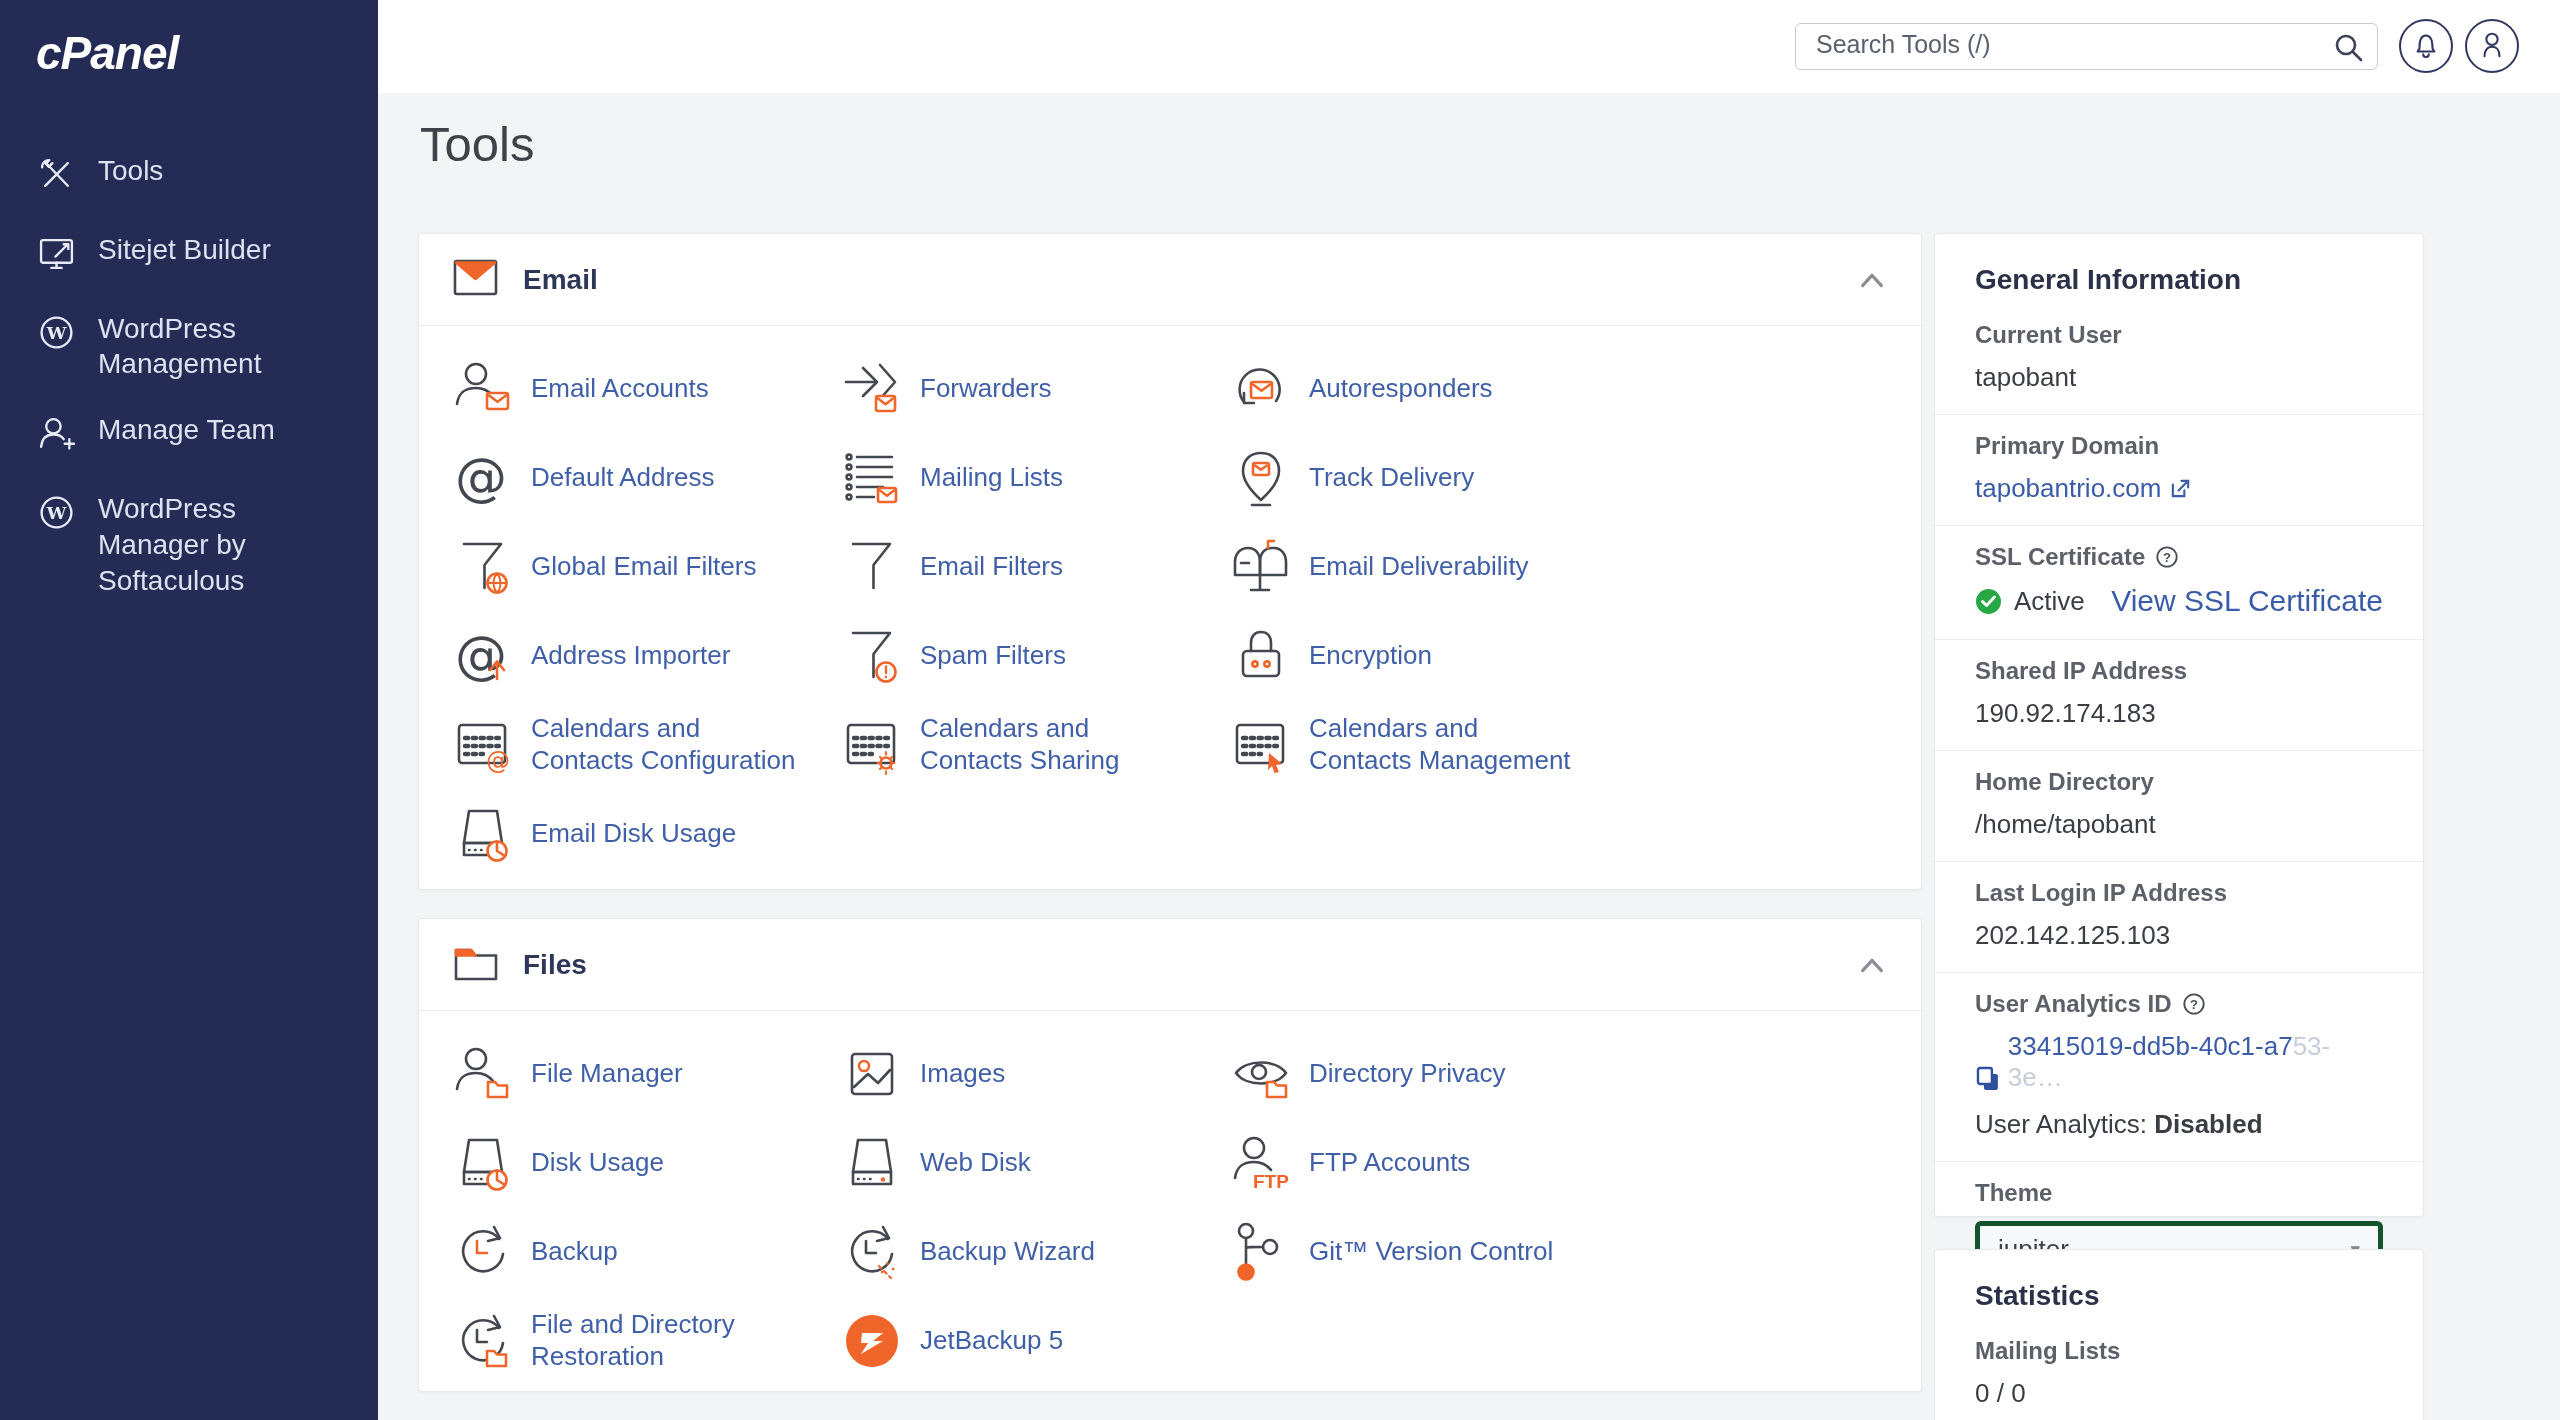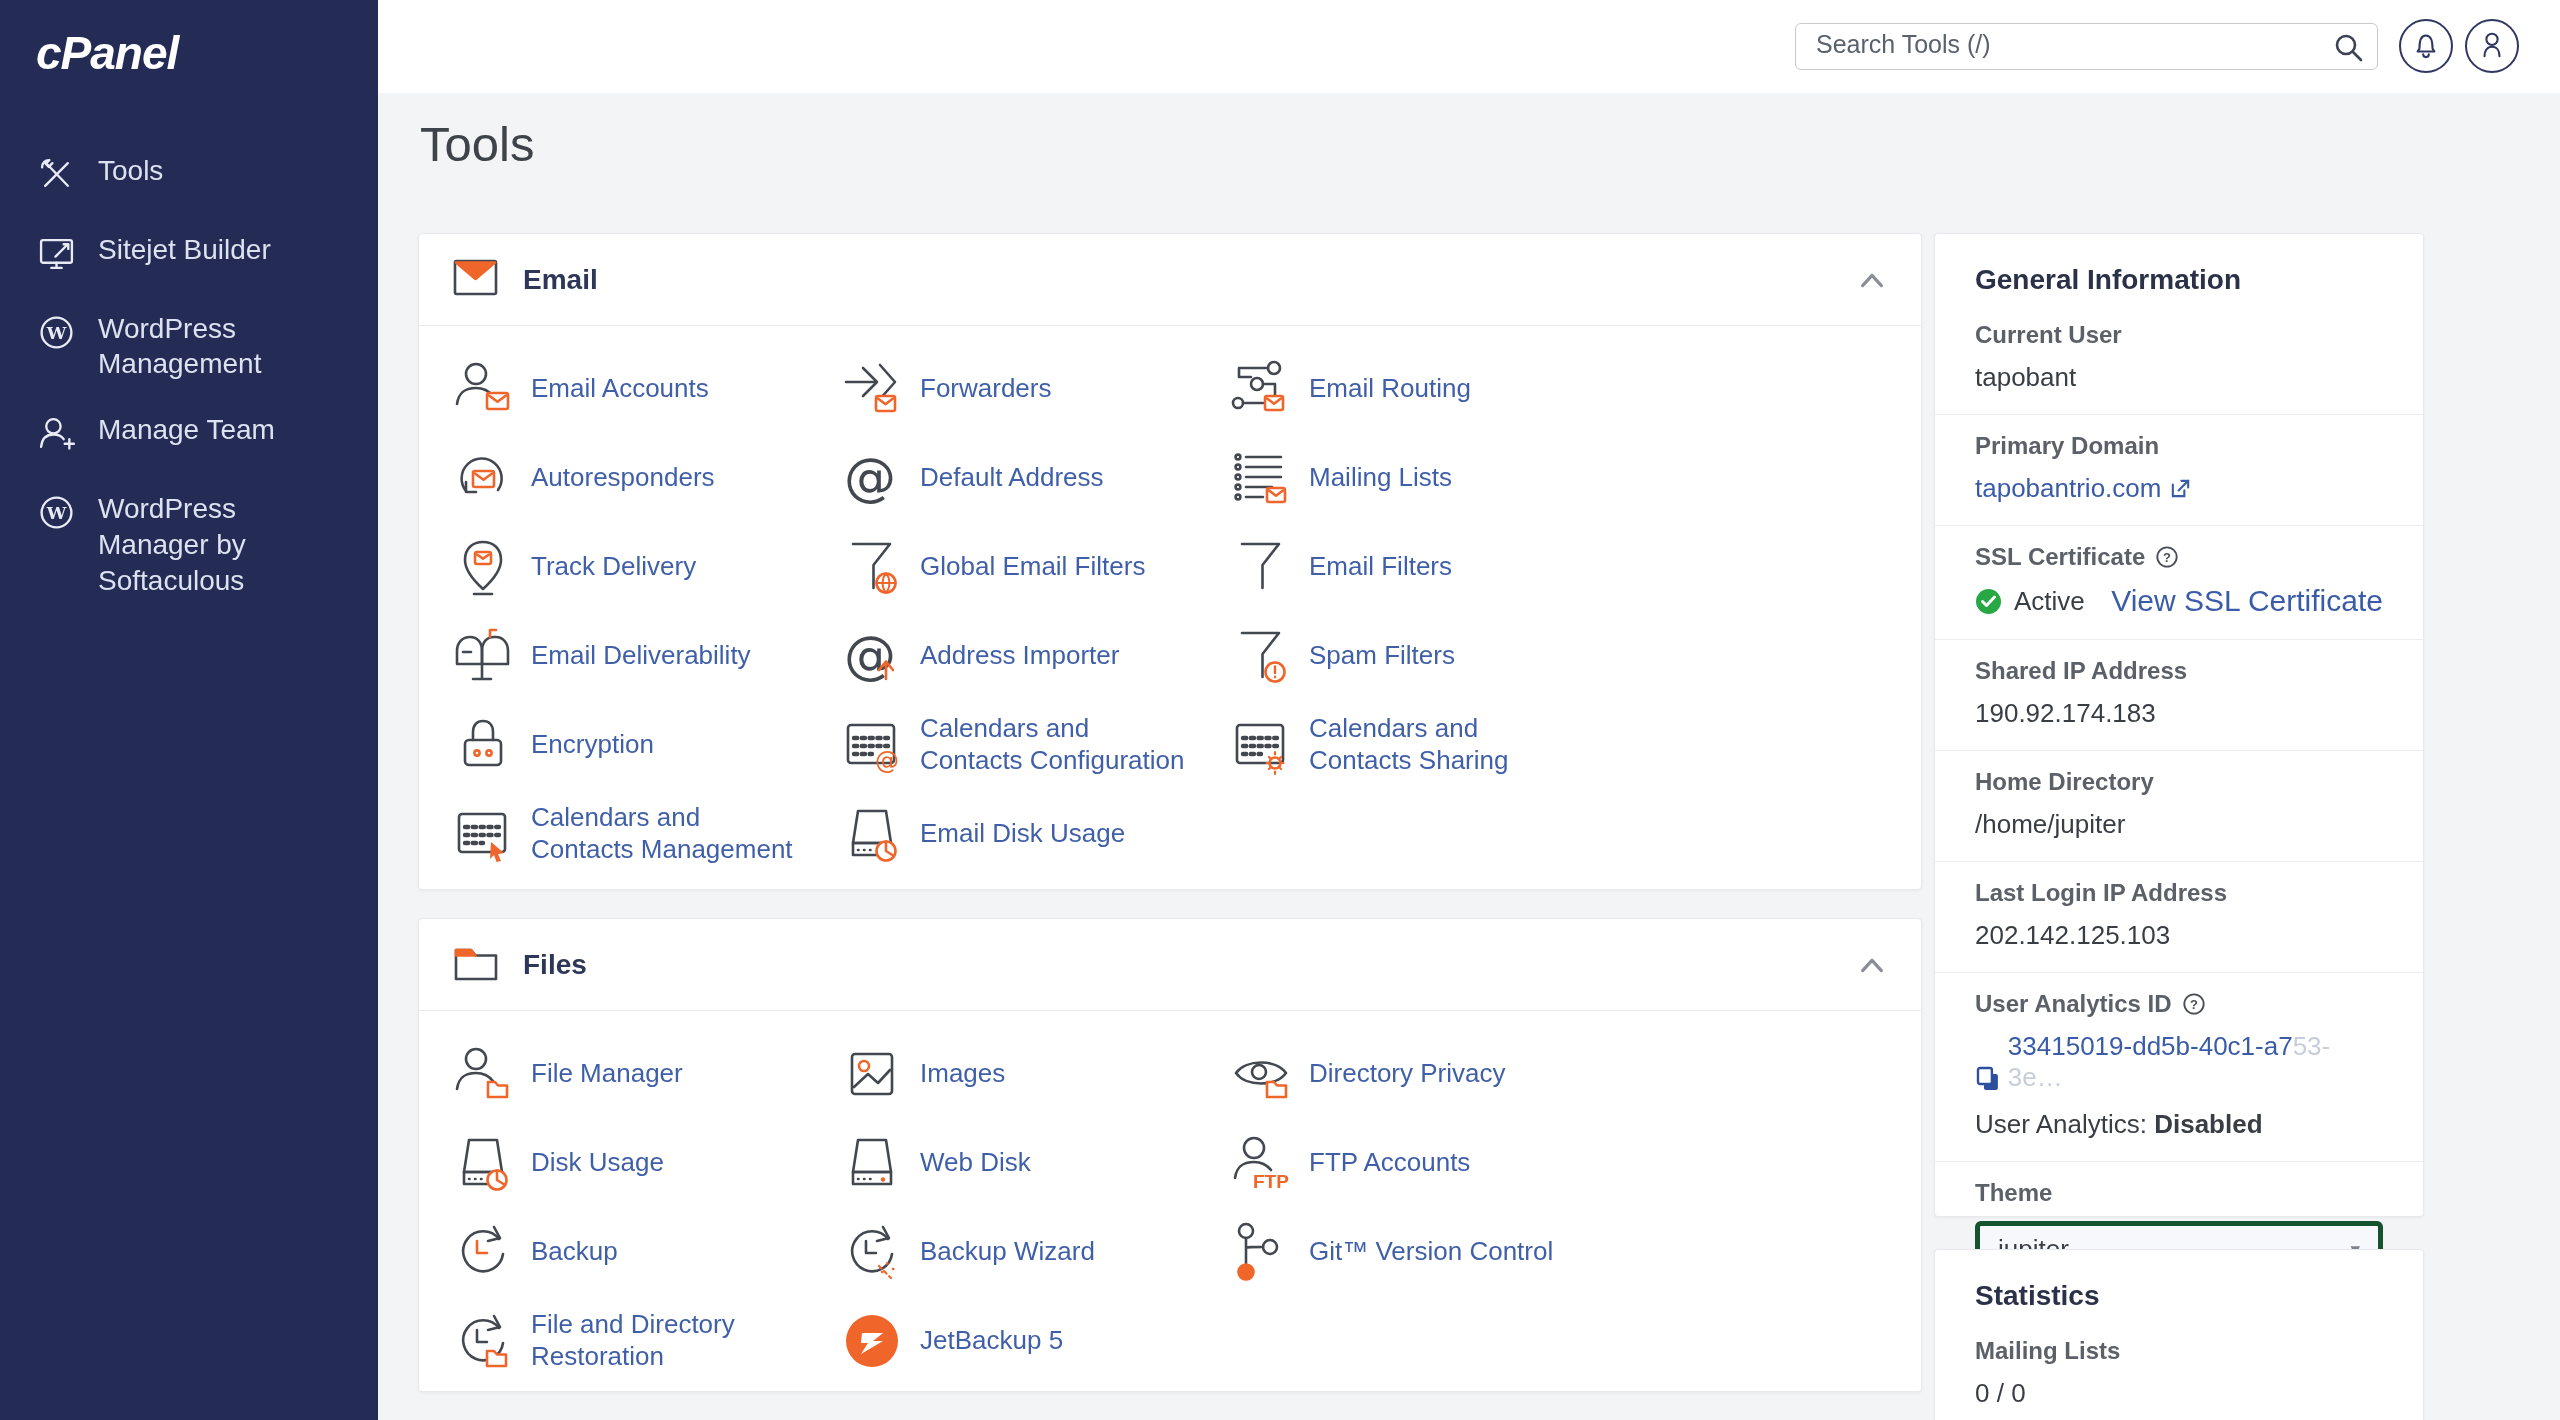--- a/index.html
+++ b/index.html
@@ -163,33 +163,20 @@
             <path d="M40 8 L55 25 L40 42"></path>
             <rect x="36" y="39" width="19" height="15" rx="2" fill="#fff" stroke="#f0662a"></rect>
             <path d="M38 41.5 L45.5 47.25 L53 41.5" stroke="#f0662a"></path>
           </svg>
         </span>
         <span class="lbl">Forwarders</span>
       </a>
       <a class="item">
         <span class="ic">
           <svg width="64" height="64" viewBox="0 0 64 64" fill="none" stroke="#43474f" stroke-width="2.6" stroke-linecap="round" stroke-linejoin="round">
-            <circle cx="45" cy="11" r="6"></circle>
-            <circle cx="28" cy="27" r="6"></circle>
-            <circle cx="9" cy="46" r="5"></circle>
-            <path d="M10 11 H39 M10 11 V20 M10 20 H22 M34 27 H46 M46 27 V38 M14 46 H34"></path>
-            <rect x="36" y="39" width="18" height="14" rx="2" fill="#fff" stroke="#f0662a"></rect>
-            <path d="M38 41.5 L45 46.7 L52 41.5" stroke="#f0662a"></path>
-          </svg>
-        </span>
-        <span class="lbl">Email Routing</span>
-      </a>
-      <a class="item">
-        <span class="ic">
-          <svg width="64" height="64" viewBox="0 0 64 64" fill="none" stroke="#43474f" stroke-width="2.6" stroke-linecap="round" stroke-linejoin="round">
             <path d="M15 45 A20 20 0 1 1 47 44"></path>
             <path d="M15 36 V46 H25"></path>
             <rect x="22" y="25" width="21" height="16" rx="2" fill="#fff" stroke="#f0662a"></rect>
             <path d="M24 27.5 L32.5 33.8 L41 27.5" stroke="#f0662a"></path>
           </svg>
         </span>
         <span class="lbl">Autoresponders</span>
       </a>
       <a class="item">
         <span class="ic">
@@ -504,21 +491,21 @@
     </div>
   </div>
 
   <div class="gi-row">
     <div class="gi-label">Shared IP Address</div>
     <div class="gi-value">190.92.174.183</div>
   </div>
 
   <div class="gi-row">
     <div class="gi-label">Home Directory</div>
-    <div class="gi-value">/home/jupiter</div>
+    <div class="gi-value">/home/tapobant</div>
   </div>
 
   <div class="gi-row">
     <div class="gi-label">Last Login IP Address</div>
     <div class="gi-value">202.142.125.103</div>
   </div>
 
   <div class="gi-row">
     <div class="gi-label">
       <span>User Analytics ID</span>

